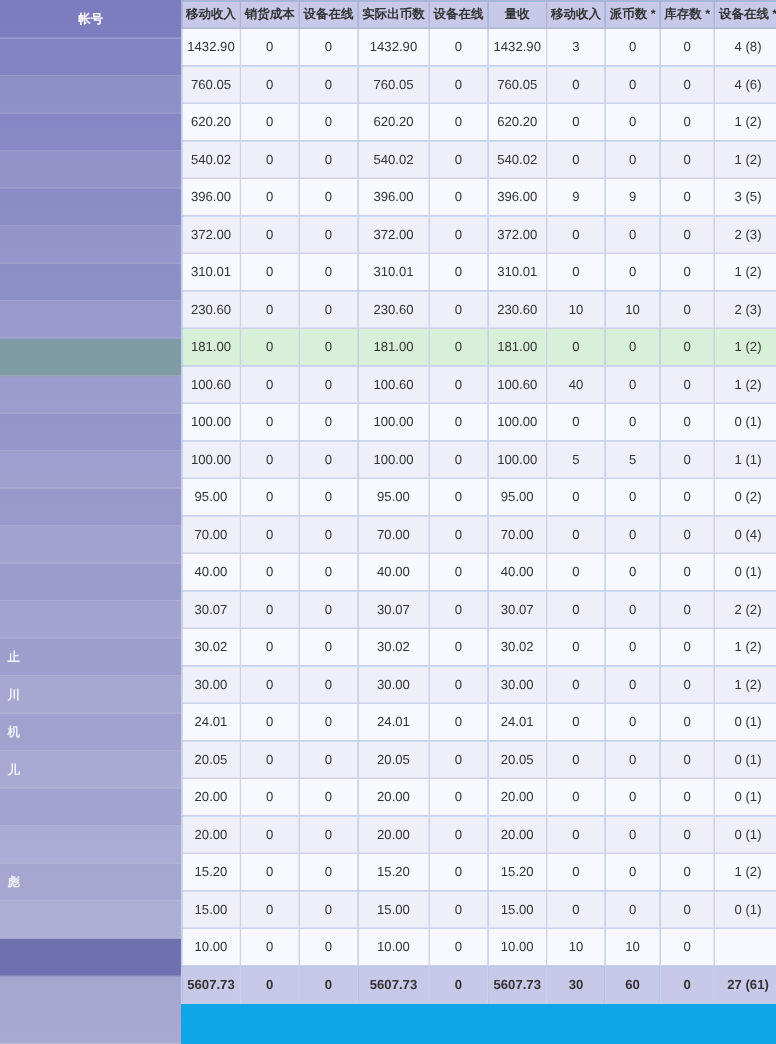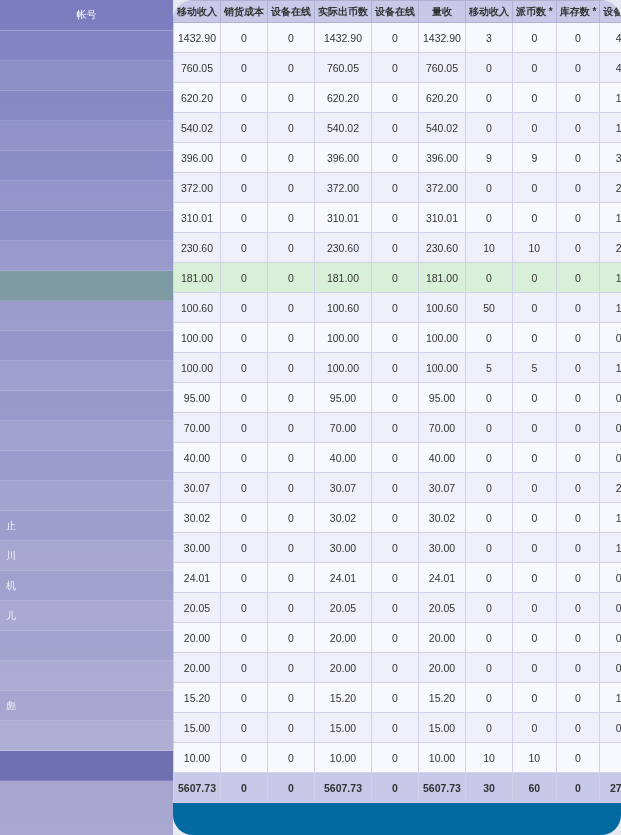--- a/index.html
+++ b/index.html
@@ -10,24 +10,25 @@
       font-size: 11px;
       background: #e8e8f0;
       overflow-x: hidden;
     }
     .container {
       display: flex;
       width: 621px;
       min-height: 835px;
     }
     .sidebar {
-      width: 173px;
+      width: 145px;
       background: linear-gradient(180deg, #7b7bbf 0%, #9090c8 40%, #a8a8d0 100%);
       flex-shrink: 0;
       position: relative;
+      font-weight: bold;
     }
     .sidebar-header {
       padding: 8px 6px;
       color: #fff;
       font-size: 10px;
       border-bottom: 1px solid rgba(255,255,255,0.3);
       text-align: center;
     }
     .sidebar-rows {
       display: flex;
@@ -49,23 +50,22 @@
     .sidebar-row.highlight {
       background: rgba(100,180,100,0.35);
     }
     .sidebar-row.footer-row {
       background: #7070b0;
       color: #fff;
       font-weight: bold;
     }
     .main-content {
       flex: 1;
-      background: #0369a1;
+      background: #0ea5e9;
       overflow: auto;
-      border-radius: 20px;
     }
     .table-wrapper {
       width: 100%;
     }
     table {
       width: 100%;
       border-collapse: collapse;
       font-size: 10.5px;
     }
     thead tr {
@@ -267,21 +267,21 @@
               <td>0</td>
               <td>1 (2)</td>
             </tr>
             <tr>
               <td>100.60</td>
               <td>0</td>
               <td>0</td>
               <td>100.60</td>
               <td>0</td>
               <td>100.60</td>
-              <td>50</td>
+              <td>40</td>
               <td>0</td>
               <td>0</td>
               <td>1 (2)</td>
             </tr>
             <tr>
               <td>100.00</td>
               <td>0</td>
               <td>0</td>
               <td>100.00</td>
               <td>0</td>

